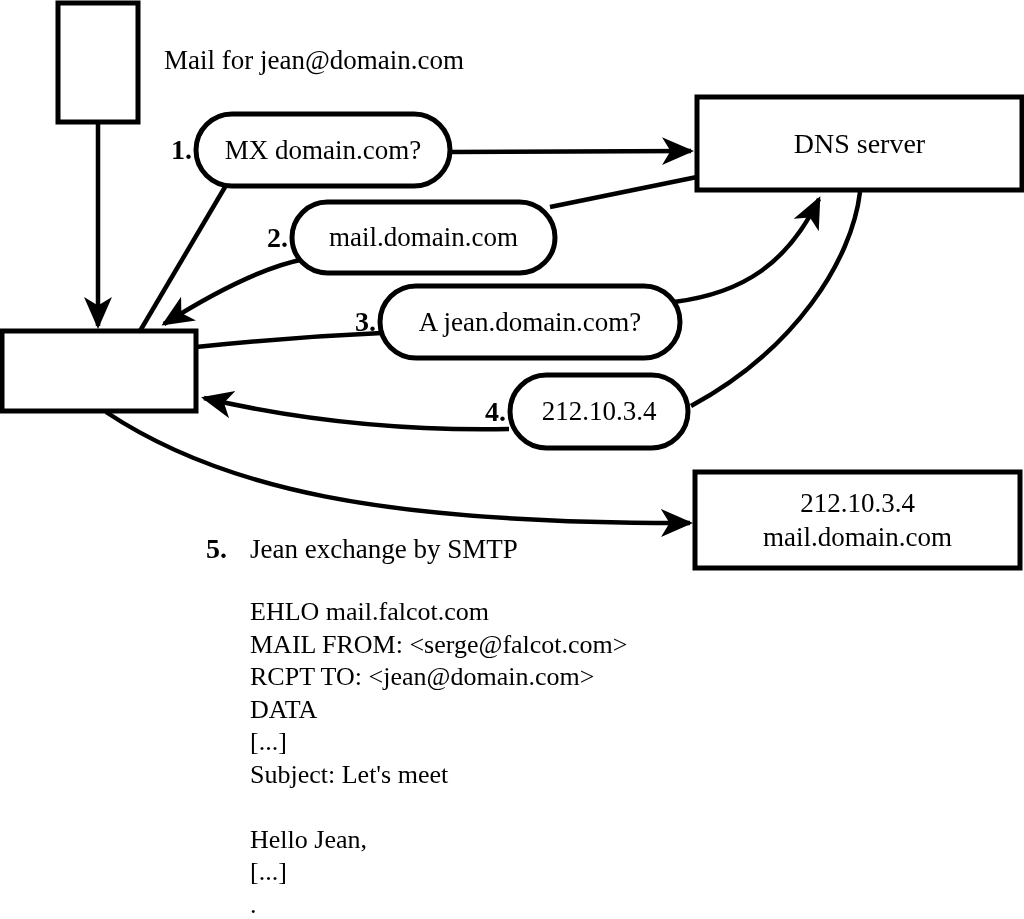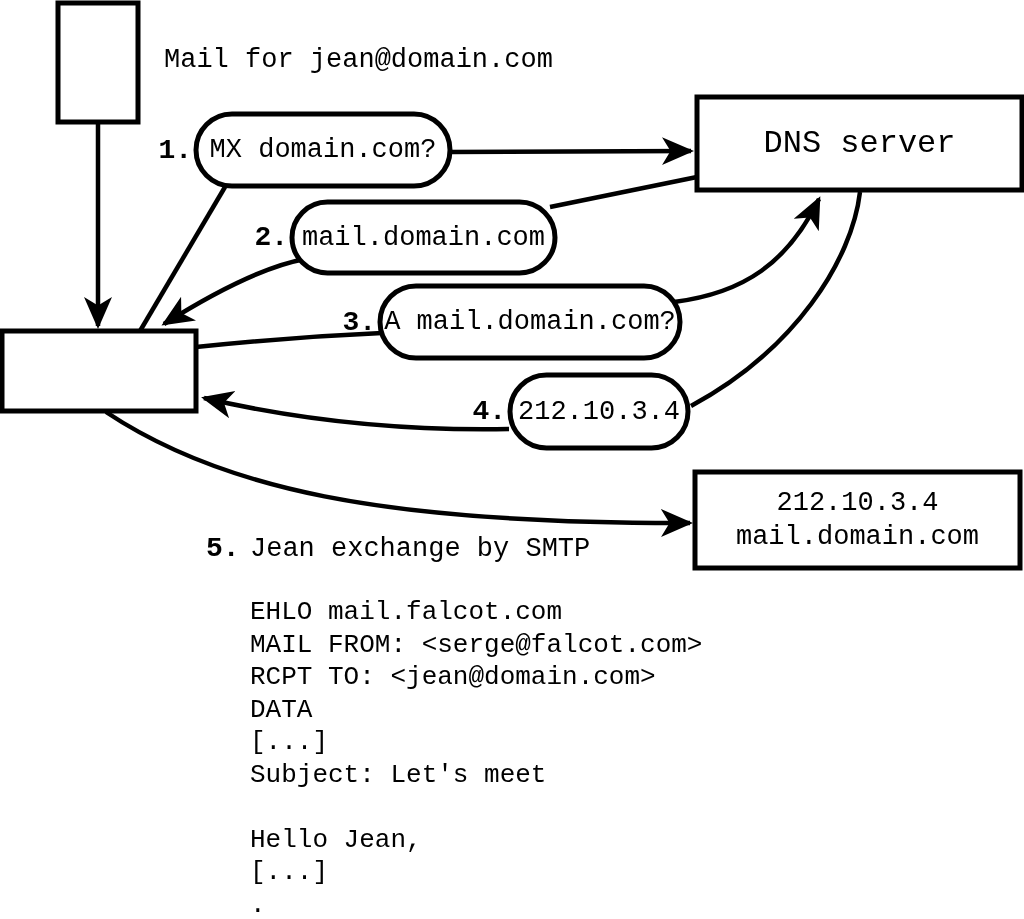--- a/index.html
+++ b/index.html
@@ -1,27 +1,27 @@
 <!DOCTYPE html>
 <html><head>
 <meta charset="utf-8">
 <style>
   html,body{margin:0;padding:0;background:#ffffff;}
   .stage{
     position:relative;width:1024px;height:919px;background:#ffffff;
-    font-family:Liberation Mono, monospace;color:#000;
+    font-family:Liberation Serif, serif;color:#000;
     overflow:hidden;
   }
   .wires{position:absolute;left:0;top:0;width:1024px;height:919px;}
   .txt{position:absolute;white-space:nowrap;color:#000;}
   .cc{display:flex;align-items:center;justify-content:center;text-align:left;}
   .rr{display:flex;align-items:center;justify-content:flex-end;text-align:right;}
   .num{font-weight:700;font-size:28px;}
   .lbl{font-size:27px;}
-  .big{font-size:32px;}
+  .big{font-size:28px;}
   .smtp{font-size:26px;line-height:32.5px;white-space:pre;}
   .twoline{display:flex;flex-direction:column;align-items:center;justify-content:center;
     font-size:27px;line-height:34px;white-space:nowrap;}
 </style>
 </head>
 <body>
 
 <div class="stage">
 
   <svg class="wires" viewBox="0 0 1024 919" aria-hidden="true">
@@ -55,21 +55,21 @@
 
   <div class="txt lbl" style="left:164px;top:45px">Mail for jean@domain.com</div>
 
   <div class="txt rr num" style="left:140px;top:114px;width:52px;height:72px">1.</div>
   <div class="txt cc lbl" style="left:196px;top:114px;width:254px;height:72px">MX domain.com?</div>
 
   <div class="txt rr num" style="left:236px;top:202px;width:52px;height:71px">2.</div>
   <div class="txt cc lbl" style="left:292px;top:202px;width:263px;height:71px">mail.domain.com</div>
 
   <div class="txt rr num" style="left:324px;top:286px;width:52px;height:72px">3.</div>
-  <div class="txt cc lbl" style="left:380px;top:286px;width:300px;height:72px">A mail.domain.com?</div>
+  <div class="txt cc lbl" style="left:380px;top:286px;width:300px;height:72px">A jean.domain.com?</div>
 
   <div class="txt rr num" style="left:454px;top:375px;width:52px;height:73px">4.</div>
   <div class="txt cc lbl" style="left:510px;top:375px;width:178px;height:73px">212.10.3.4</div>
 
   <div class="txt cc big" style="left:697px;top:97px;width:325px;height:93px">DNS server</div>
 
   <div class="txt twoline" style="left:695px;top:472px;width:325px;height:96px">
     <div>212.10.3.4</div>
     <div>mail.domain.com</div>
   </div>

